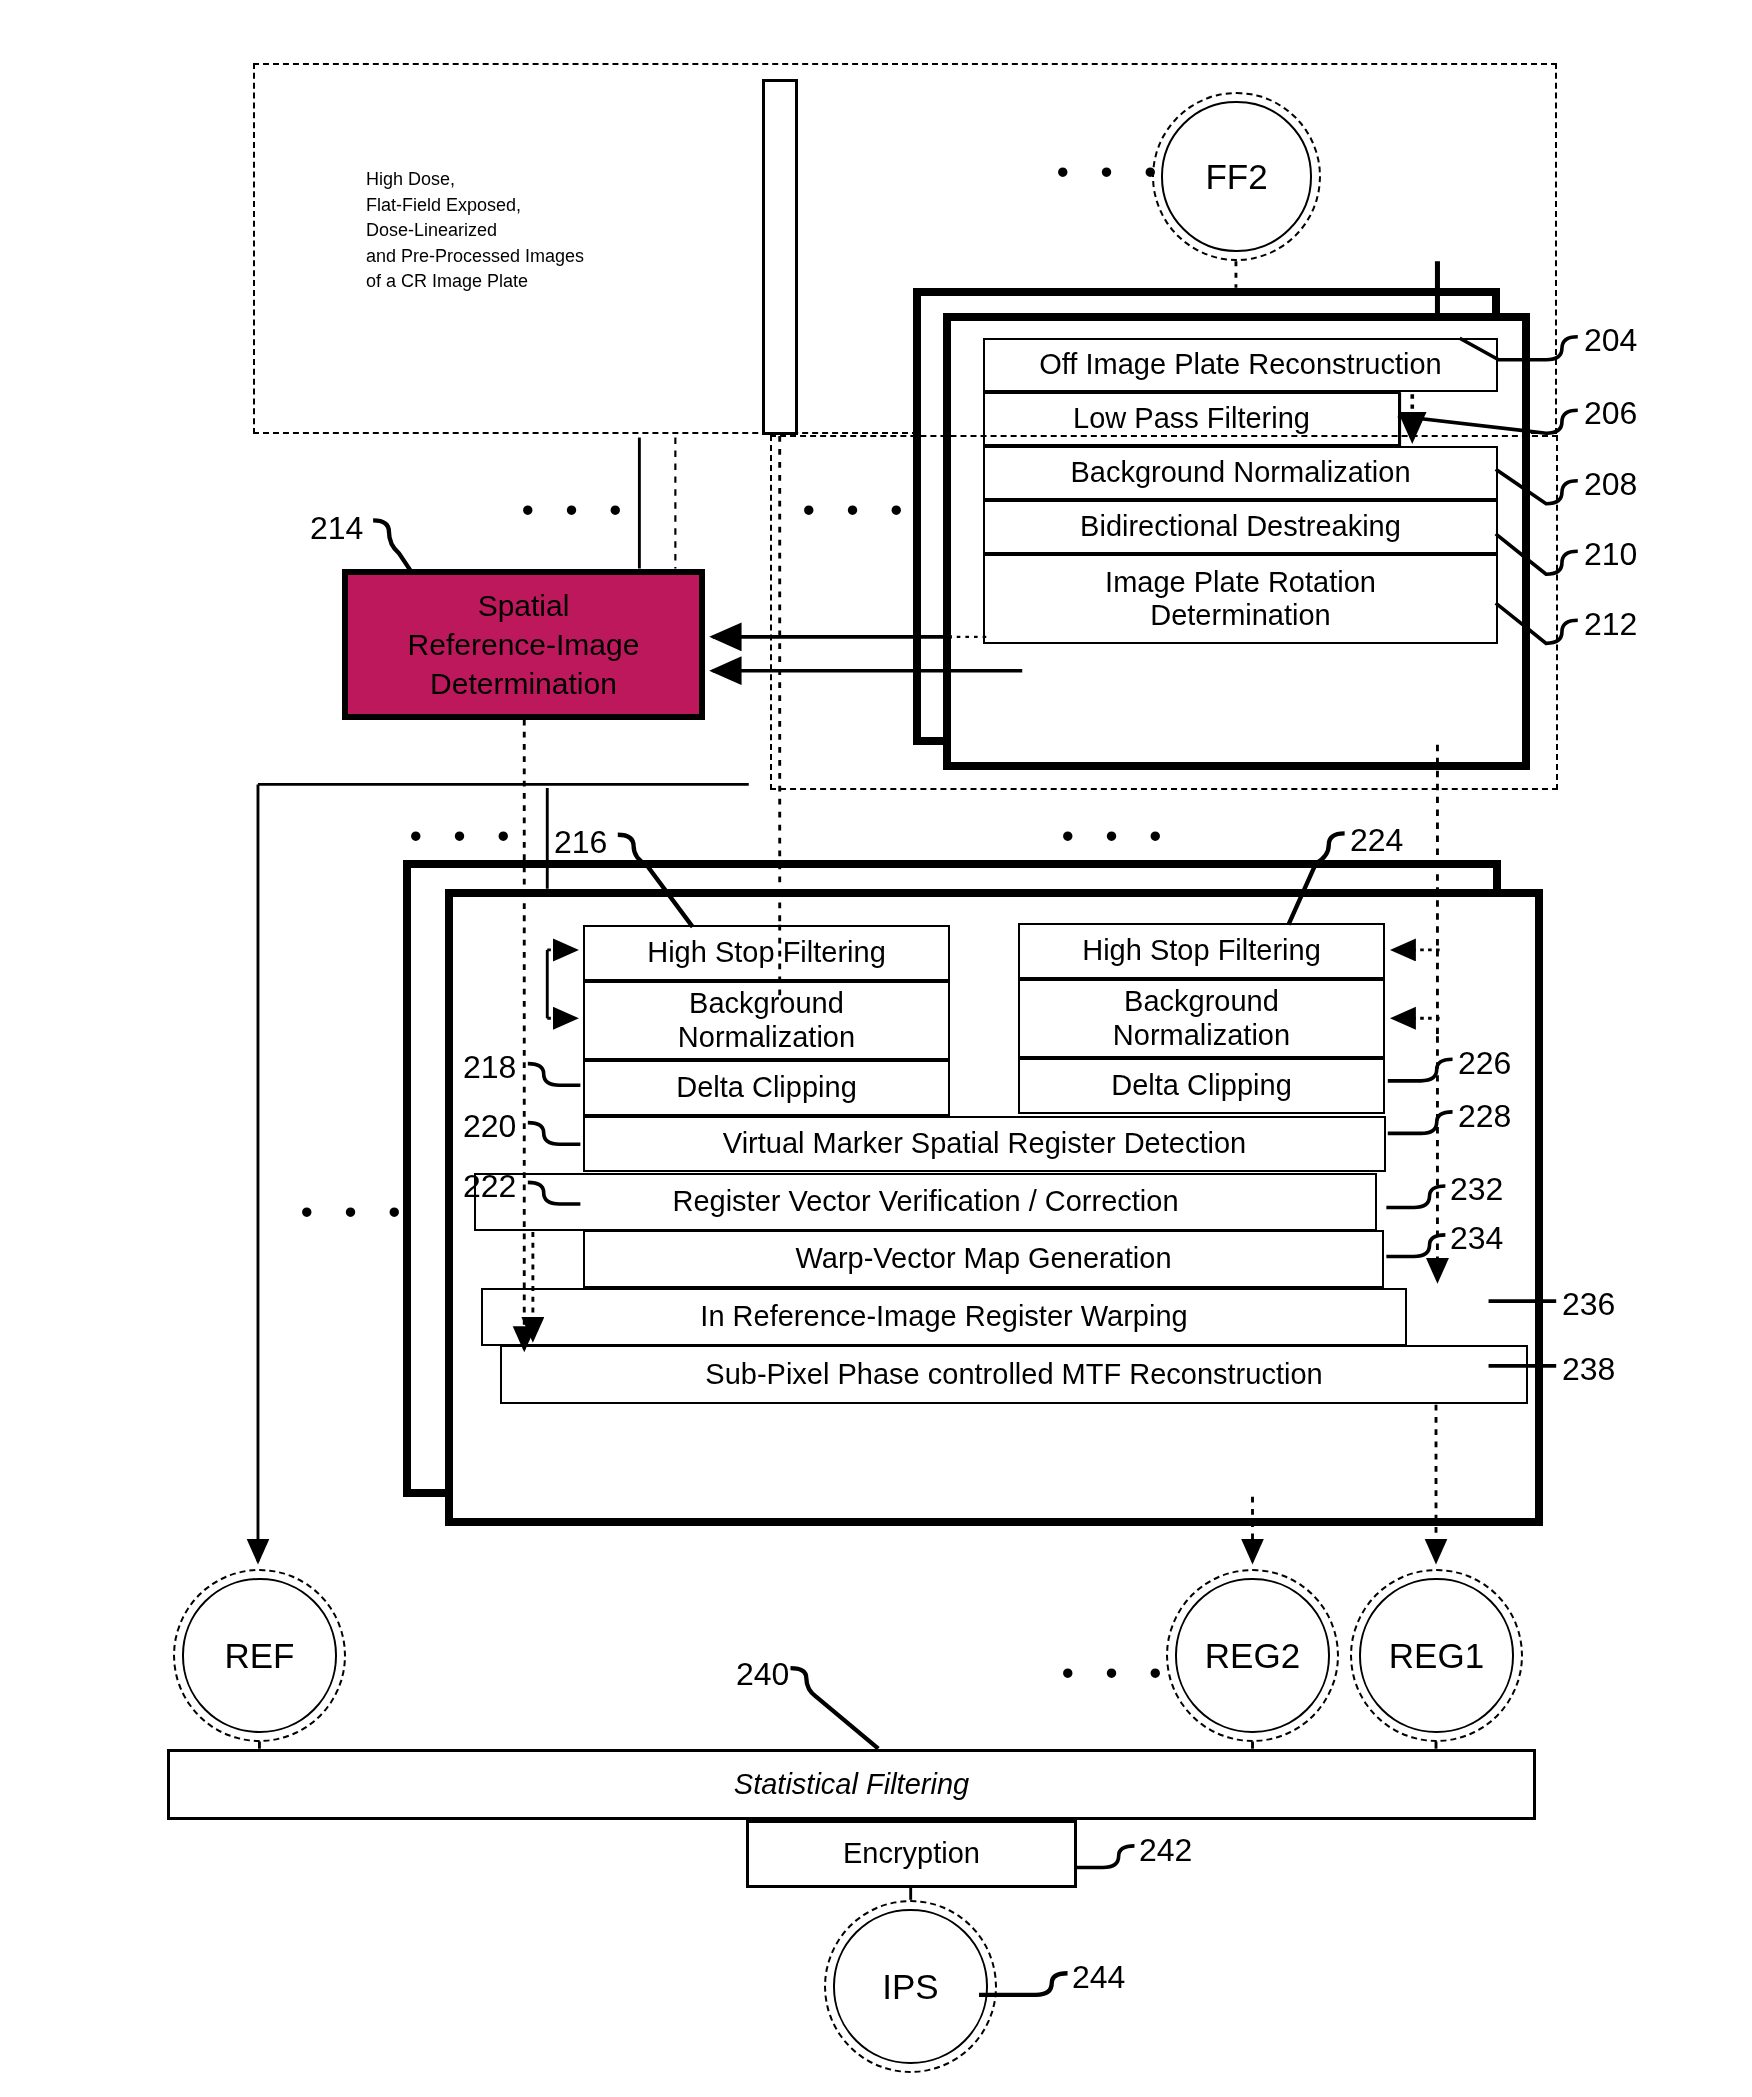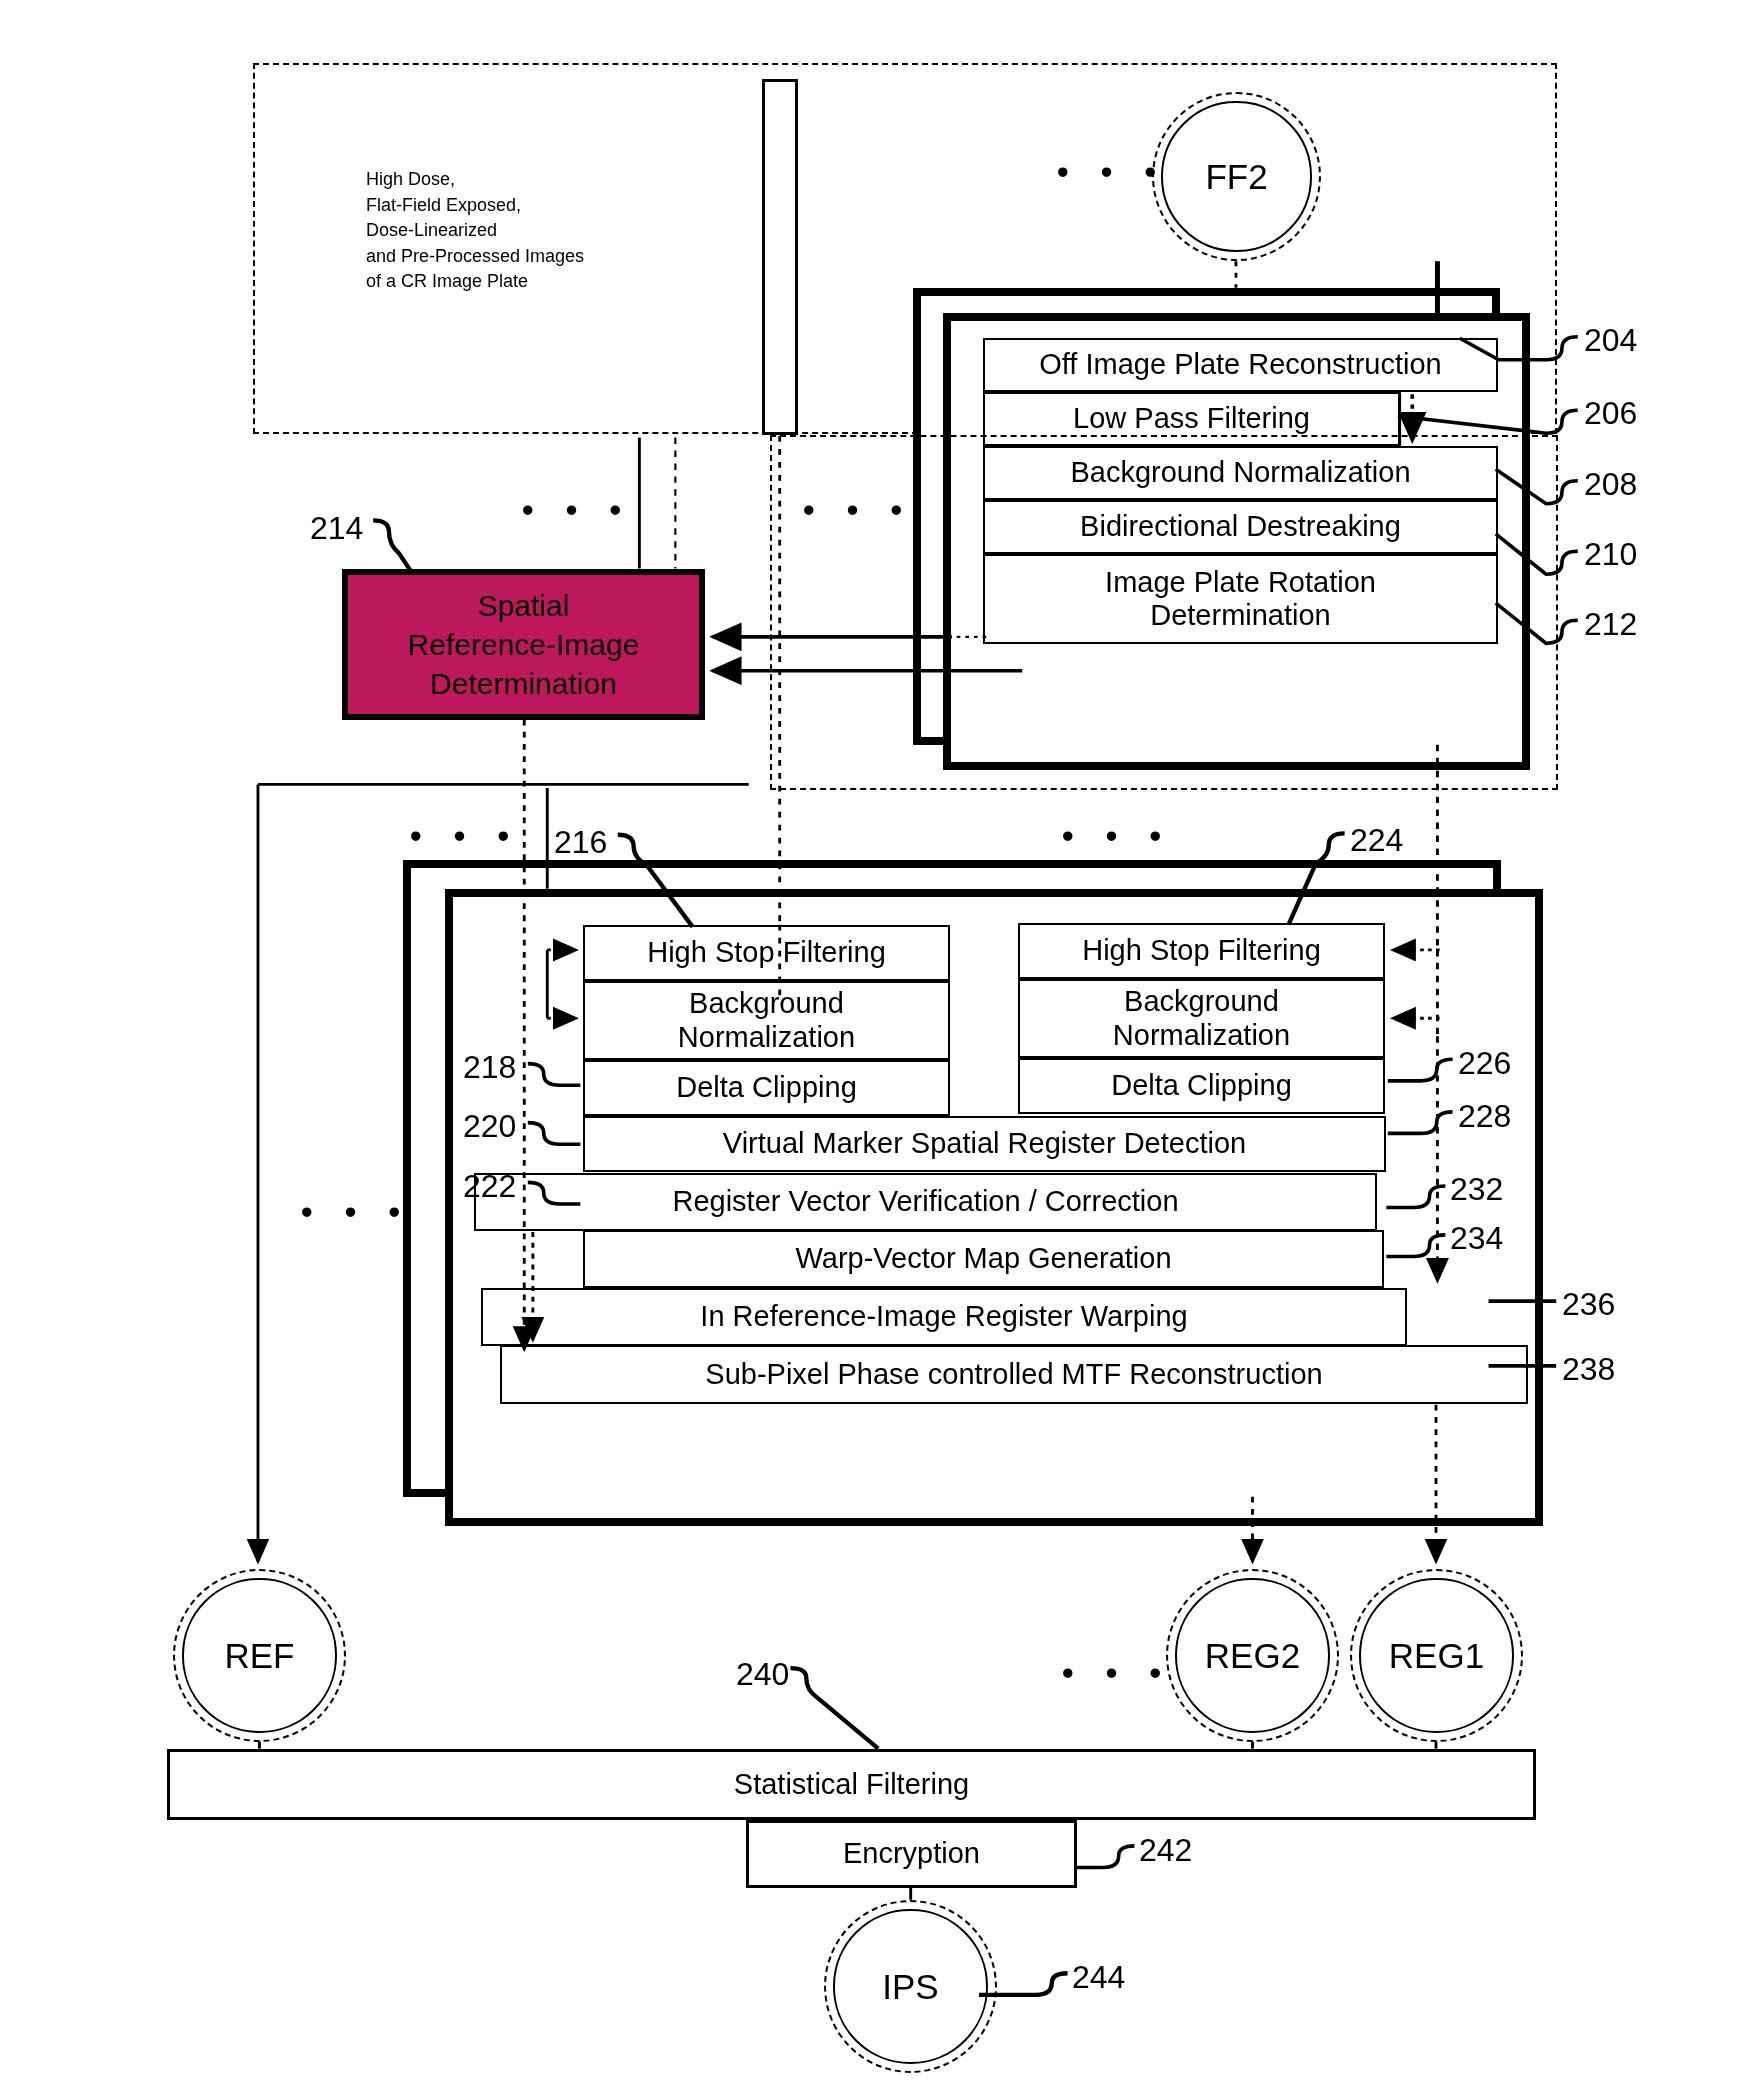--- a/index.html
+++ b/index.html
@@ -175,21 +175,21 @@
     <div class="inner"></div>
     <div class="cap">REG2</div>
   </div>
 
   <div class="node" style="left:1350px;top:1569px;width:173px;height:173px;">
     <div class="outer"></div>
     <div class="inner"></div>
     <div class="cap">REG1</div>
   </div>
 
-  <div class="prow" style="left:167px;top:1749px;width:1369px;height:71px;border-width:3.6px;">
+  <div class="prow" style="left:167px;top:1749px;width:1369px;height:71px;border-width:3.6px;font-style:italic;">
     <span>Statistical Filtering</span>
   </div>
   <div class="refnum" style="left:736px;top:1658px;">240</div>
 
   <div class="prow" style="left:746px;top:1820px;width:331px;height:68px;border-width:3.6px;">
     <span>Encryption</span>
   </div>
   <div class="refnum" style="left:1139px;top:1834px;">242</div>
 
   <div class="node" style="left:824px;top:1900px;width:173px;height:173px;">

